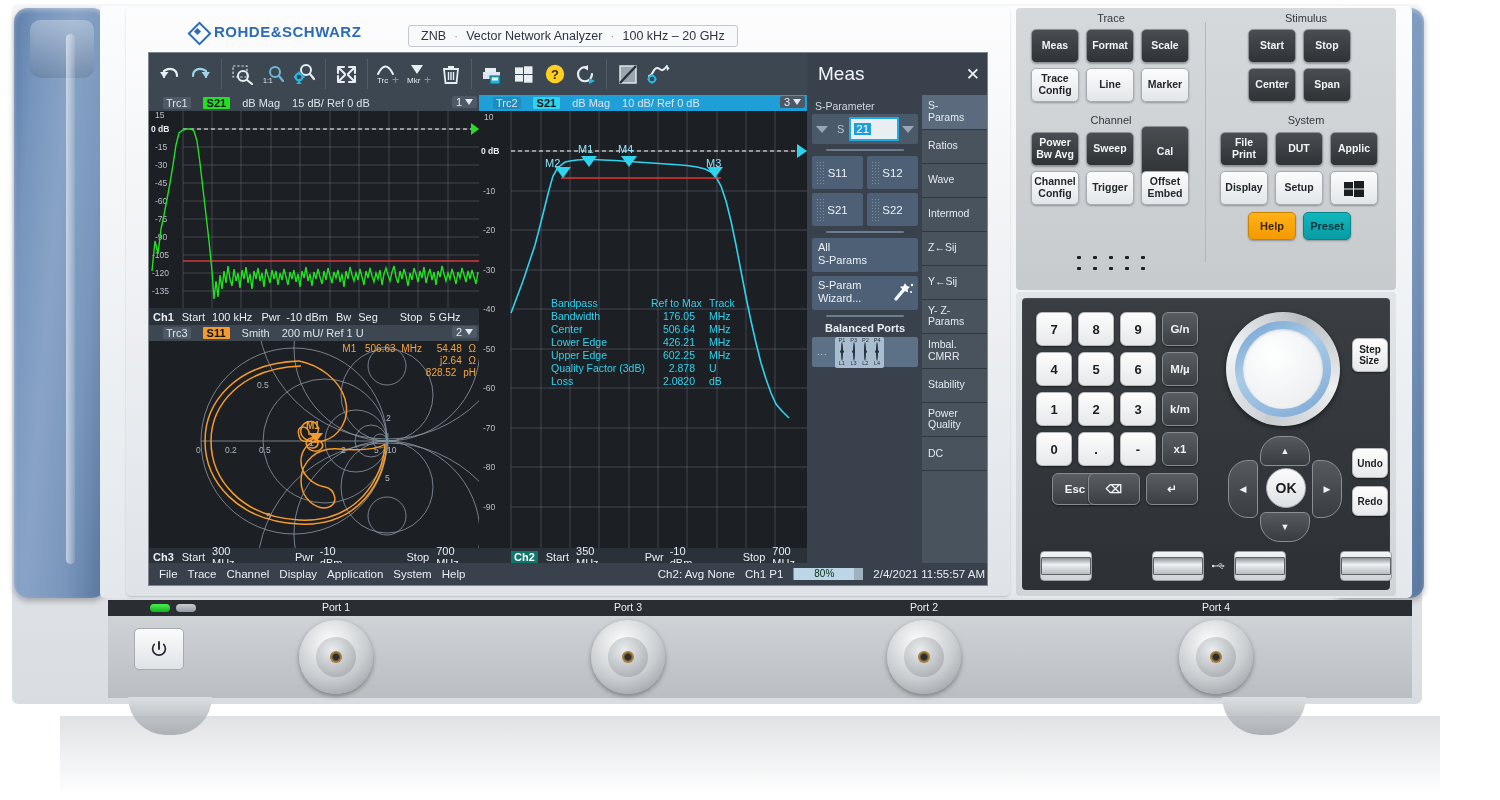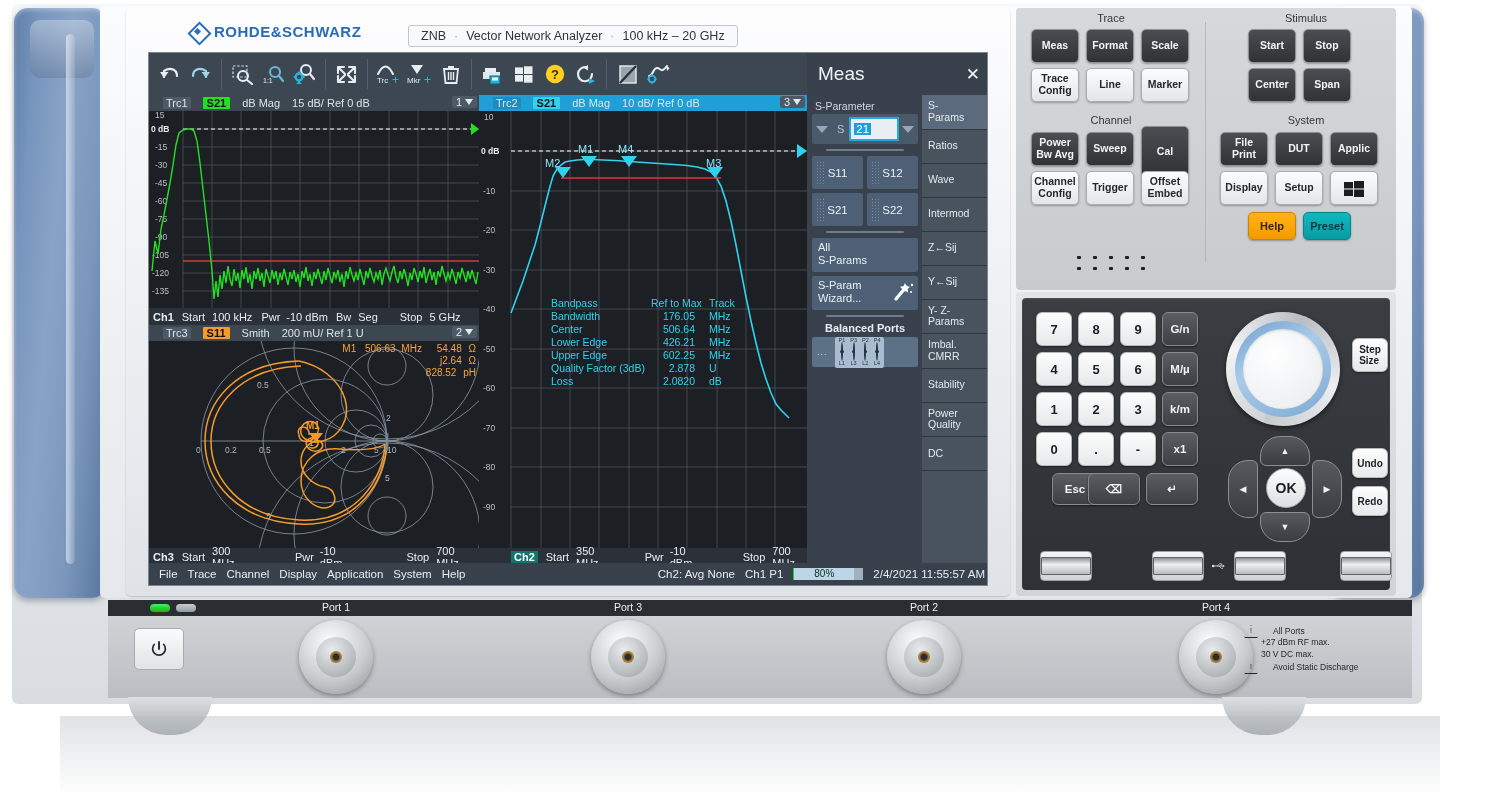--- a/index.html
+++ b/index.html
@@ -974,31 +974,19 @@
       </div>
     <div class="conn" style="left:816px">
         <span class="inner"></span>
         <span class="pin"></span>
       </div>
     <div class="conn" style="left:1108px">
         <span class="inner"></span>
         <span class="pin"></span>
       </div>
 
-    <div class="warnbox">
-      <div class="warn-line">
-        <span class="tri"></span>
-        <span>All Ports</span>
-      </div>
-      <div style="padding-left:17px">+27 dBm RF max.</div>
-      <div style="padding-left:17px">30 V DC max.</div>
-      <div class="warn-line" style="margin-top:2px">
-        <span class="tri"></span>
-        <span>Avoid Static Discharge</span>
-      </div>
-    </div>
   </div>
 
   <div class="feet" style="left:128px"></div>
   <div class="feet" style="left:1222px"></div>
   <div class="reflect"></div>
 
 </div>
 
 </body></html>

